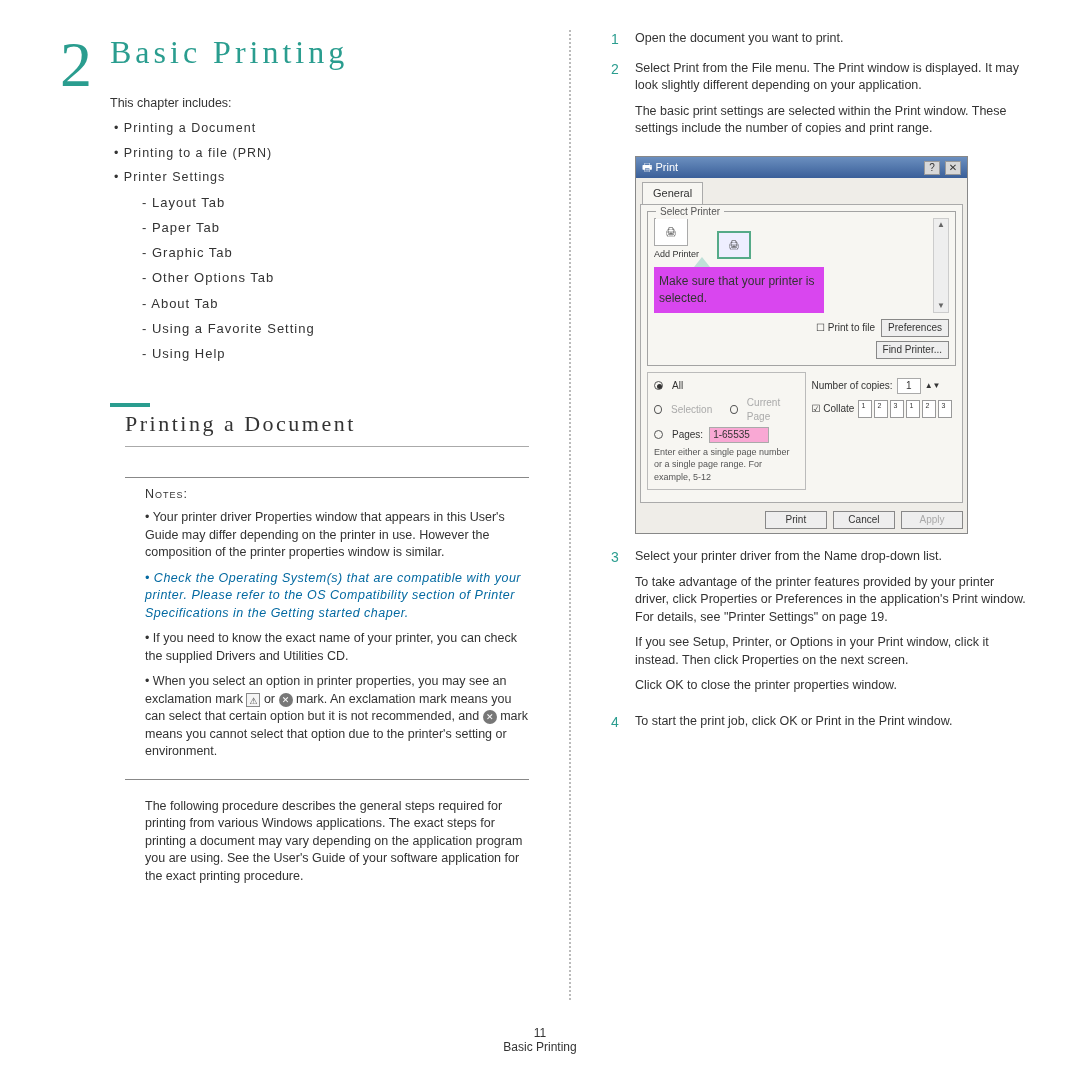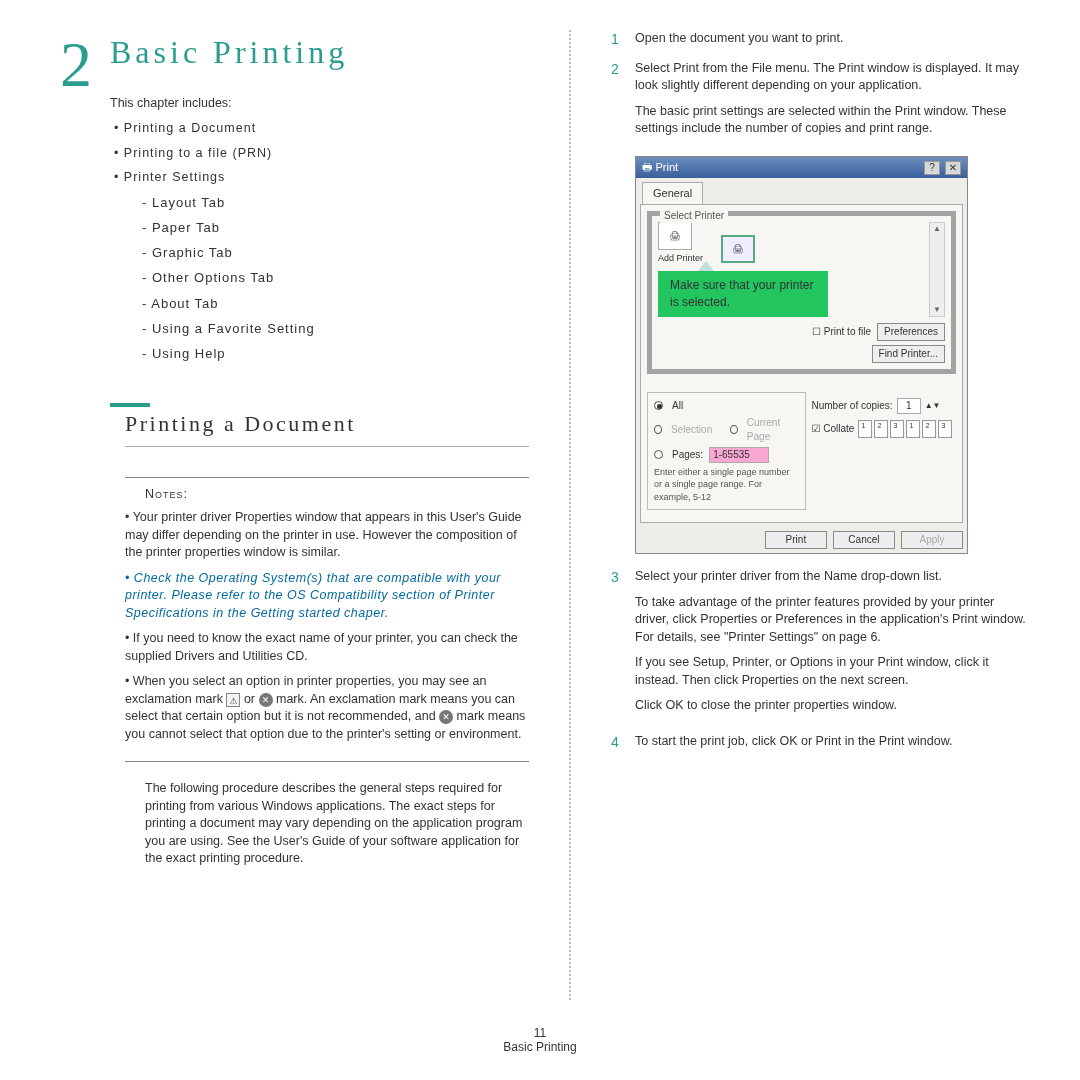--- a/index.html
+++ b/index.html
@@ -62,21 +62,21 @@
     font-size: 22px;
     letter-spacing: 2.5px;
     font-weight: normal;
     color: #333;
     font-family: Georgia, serif;
     margin-top: 2px;
   }
   .sec-title-wrap { margin-left: 15px; }
   .notes-hr { border: none; border-top: 1px solid #888; margin: 0 0 8px 0; }
   .notes-label { font-variant: small-caps; letter-spacing: 1px; font-size: 12.5px; margin-bottom: 6px; margin-left: 20px;}
-  .notes-list { list-style: none; margin-bottom: 18px; }
+  .notes-list { list-style: none; margin-left: 20px; margin-bottom: 18px; }
   .notes-list > li::before { content: "• "; }
   .notes-list > li { margin-bottom: 8px; font-size: 12.5px; }
   .italic-teal { color: #0369a1; font-style: italic; letter-spacing: 0.5px; }
   .procedure-intro { margin-left: 20px; font-size: 12.5px; margin-top: 18px; }
   .small-icon {
     display: inline-block;
     width: 14px;
     height: 14px;
     vertical-align: middle;
     text-align: center;
@@ -117,34 +117,34 @@
   }
   .dlg-btn {
     display:inline-block; width:16px; height:14px; background:#d8d8d8;
     border:1px solid #999; text-align:center; font-size:10px; line-height:12px; color:#333; margin-left:2px;
   }
   .dlg-tab {
     display:inline-block; padding:3px 10px; background:#f7f6f2;
     border:1px solid #aaa; border-bottom:none; margin:4px 4px 0 6px; font-size:11px;
   }
   .dlg-body { background:#f7f6f2; border:1px solid #aaa; margin:0 4px 4px 4px; padding:6px; }
-  .groupbox { border:5px solid #a3a3a3; padding:6px 6px 6px 6px; margin-bottom:18px; position:relative; }
+  .groupbox { border:1px solid #a3a3a3; padding:6px 6px 6px 6px; margin-bottom:6px; position:relative; }
   .groupbox-title { position:absolute; top:-7px; left:8px; background:#f7f6f2; padding:0 4px; font-size:10px; color:#555;}
   .printer-icons { display:flex; gap:18px; align-items:flex-end;}
   .printer-icon { text-align:center; font-size:9px; }
   .printer-icon .ic {
     width:34px; height:28px; border:1px solid #aaa; background:#fff; margin-bottom:2px;
     display:flex; align-items:center; justify-content:center;
   }
   .sel-printer .ic { background:#eef; border:2px solid #5a8; }
   .scroll-v { width:16px; background:#eee; border:1px solid #ccc; display:flex; flex-direction:column; justify-content:space-between; align-items:center; font-size:8px; color:#666;}
   .sel-row { display:flex; gap:6px; }
   .sel-row .left { flex:1; }
   .callout {
-    background:#22c55e; padding:6px 12px; font-size:12px; width:170px;
+    background:#d946ef; padding:6px 5px; font-size:12px; width:170px;
     margin-top:6px; position:relative;
     font-family: Arial, sans-serif;
   }
   .callout::before {
     content:""; position:absolute; top:-10px; left:40px;
     border-left:8px solid transparent; border-right:8px solid transparent;
     border-bottom:10px solid #bfe0d8;
   }
   .right-side-btns { text-align:right;}
   .winbtn {
@@ -322,21 +322,21 @@
         <span class="winbtn">Cancel</span>
         <span class="winbtn" style="color:#aaa;">Apply</span>
       </div>
     </div>
 
     <div class="num-list">
       <div class="step">
         <div class="step-num">3</div>
         <div class="step-body">
           <p>Select your printer driver from the Name drop-down list.</p>
-          <p>To take advantage of the printer features provided by your printer driver, click Properties or Preferences in the application's Print window. For details, see "Printer Settings" on page 6.</p>
+          <p>To take advantage of the printer features provided by your printer driver, click Properties or Preferences in the application's Print window. For details, see "Printer Settings" on page 19.</p>
           <p>If you see Setup, Printer, or Options in your Print window, click it instead. Then click Properties on the next screen.</p>
           <p>Click OK to close the printer properties window.</p>
         </div>
       </div>
       <div class="step">
         <div class="step-num">4</div>
         <div class="step-body">To start the print job, click OK or Print in the Print window.</div>
       </div>
     </div>
 

